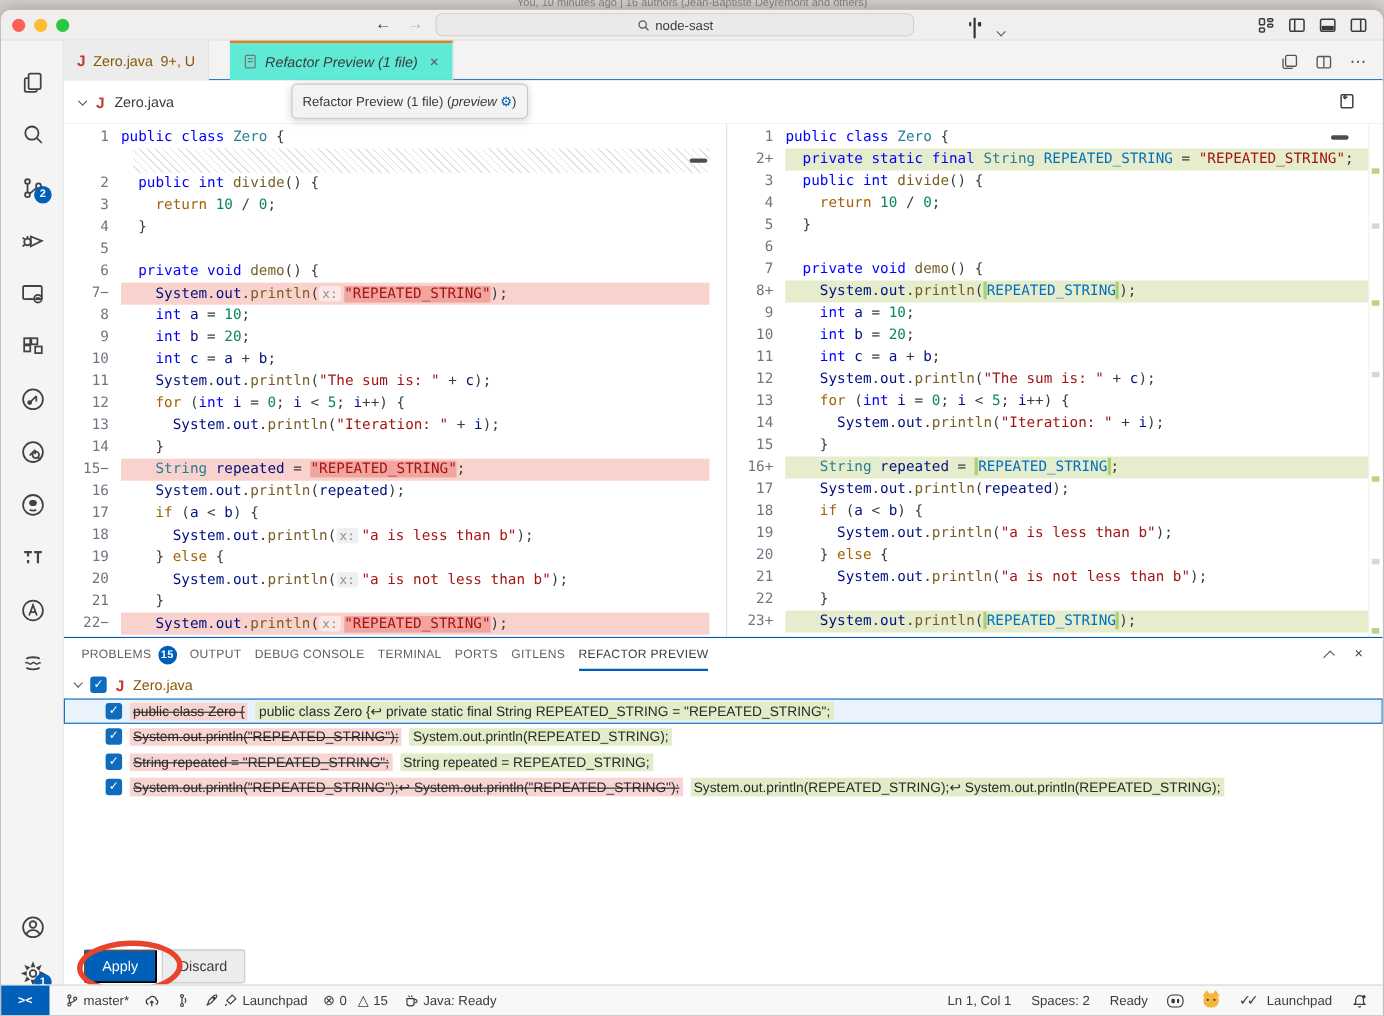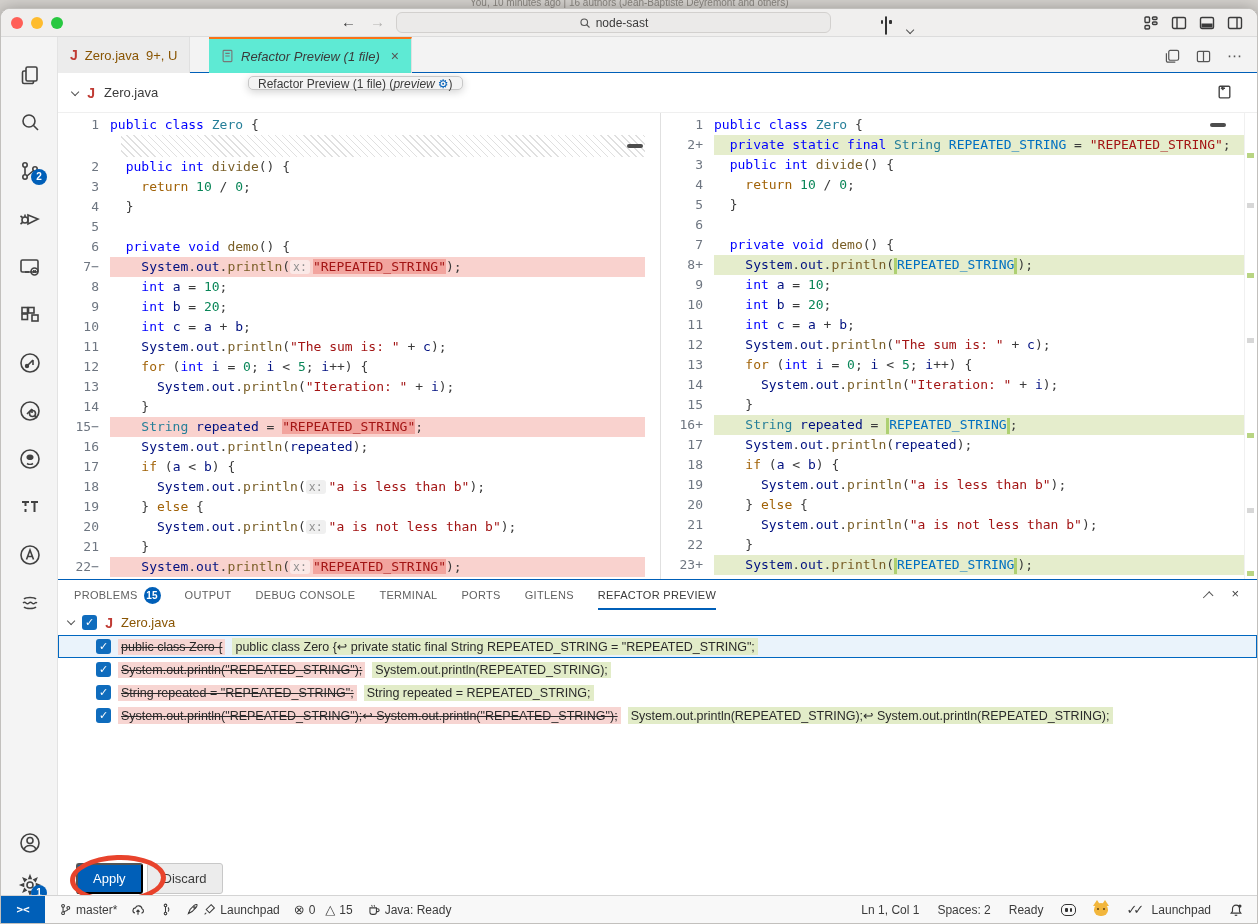--- a/index.html
+++ b/index.html
@@ -51,26 +51,26 @@
   .c-sm{color:#a31515;background:#f2a49e}
   .c-am{display:inline-block;width:3px;height:16px;background:#aed072;vertical-align:middle}
   .hatch-row{display:flex;height:22px}
   .hln{flex:none;width:63px}
   .hbody{flex:1;margin-right:15px;position:relative;background:repeating-linear-gradient(45deg,#ffffff 0 4px,#e0e0e0 4px 5px)}
   .hdash{position:absolute;right:2px;top:9px;width:16px;height:4px;background:#4d4d4d;border-radius:2px}
   .rdash{position:absolute;width:16px;height:4px;background:#4d4d4d;border-radius:2px;right:18px;top:10px}
   .ruler{position:absolute;top:0;right:0;width:13px;bottom:0;border-left:1px solid #f0f0f0}
   .rmark{position:absolute;left:2px;width:7px;height:5px}
   
-  .tooltip{position:absolute;top:67px;left:247px;height:14px;background:#f3f3f3;border:1px solid #c8c8c8;border-radius:5px;box-shadow:0 2px 8px rgba(0,0,0,.18);display:flex;align-items:flex-start;padding:0 9px;font-size:12px;color:#3b3b3b;z-index:40;white-space:nowrap}
+  .tooltip{position:absolute;top:67px;left:264px;height:32px;background:#f3f3f3;border:1px solid #c8c8c8;border-radius:5px;box-shadow:0 2px 8px rgba(0,0,0,.18);display:flex;align-items:center;padding:0 9px;font-size:12px;color:#3b3b3b;z-index:40;white-space:nowrap}
   .tooltip em{font-style:italic}
   .tooltip .gear{color:#005fb8;font-style:normal;margin-left:3px}
   
   .panel{position:absolute;top:570px;left:57px;right:0;bottom:28px;background:#fff;border-top:1px solid #005fb8}
-  .panel-tabs{display:flex;gap:24px;align-items:center;height:30px;padding-left:16px;font-size:11px;color:#616161}
+  .panel-tabs{display:flex;gap:12px;align-items:center;height:30px;padding-left:16px;font-size:11px;color:#616161}
   .ptab{display:flex;align-items:center;gap:6px;height:30px;letter-spacing:.3px;cursor:default}
   .ptab.act{color:#3b3b3b;box-shadow:inset 0 -2px 0 #005fb8}
   .pbadge{min-width:17px;height:17px;border-radius:9px;background:#005fb8;color:#fff;font-size:10px;font-weight:bold;text-align:center;line-height:17px;padding:0 2px}
   .panel-acts{position:absolute;top:6px;right:18px;display:flex;gap:20px;color:#424242;font-size:13px}
   .filerow{display:flex;align-items:center;gap:8px;height:25px;padding-left:10px;font-size:13px}
   .filerow .fname{color:#895503}
   .cb{flex:none;width:15px;height:15px;border-radius:3px;background:#0f6cbd;color:#fff;font-size:11px;line-height:15px;text-align:center}
   .chrow{display:flex;align-items:center;gap:7px;height:23px;padding-left:37px;font-size:12.5px;color:#2a2a2a;border:1px solid transparent}
   .chrow.sel{background:#eaf3fb;border-color:#0067c0}
   .dtxt{background:#f7d5d2;text-decoration:line-through;padding:1px 3px;white-space:pre}

